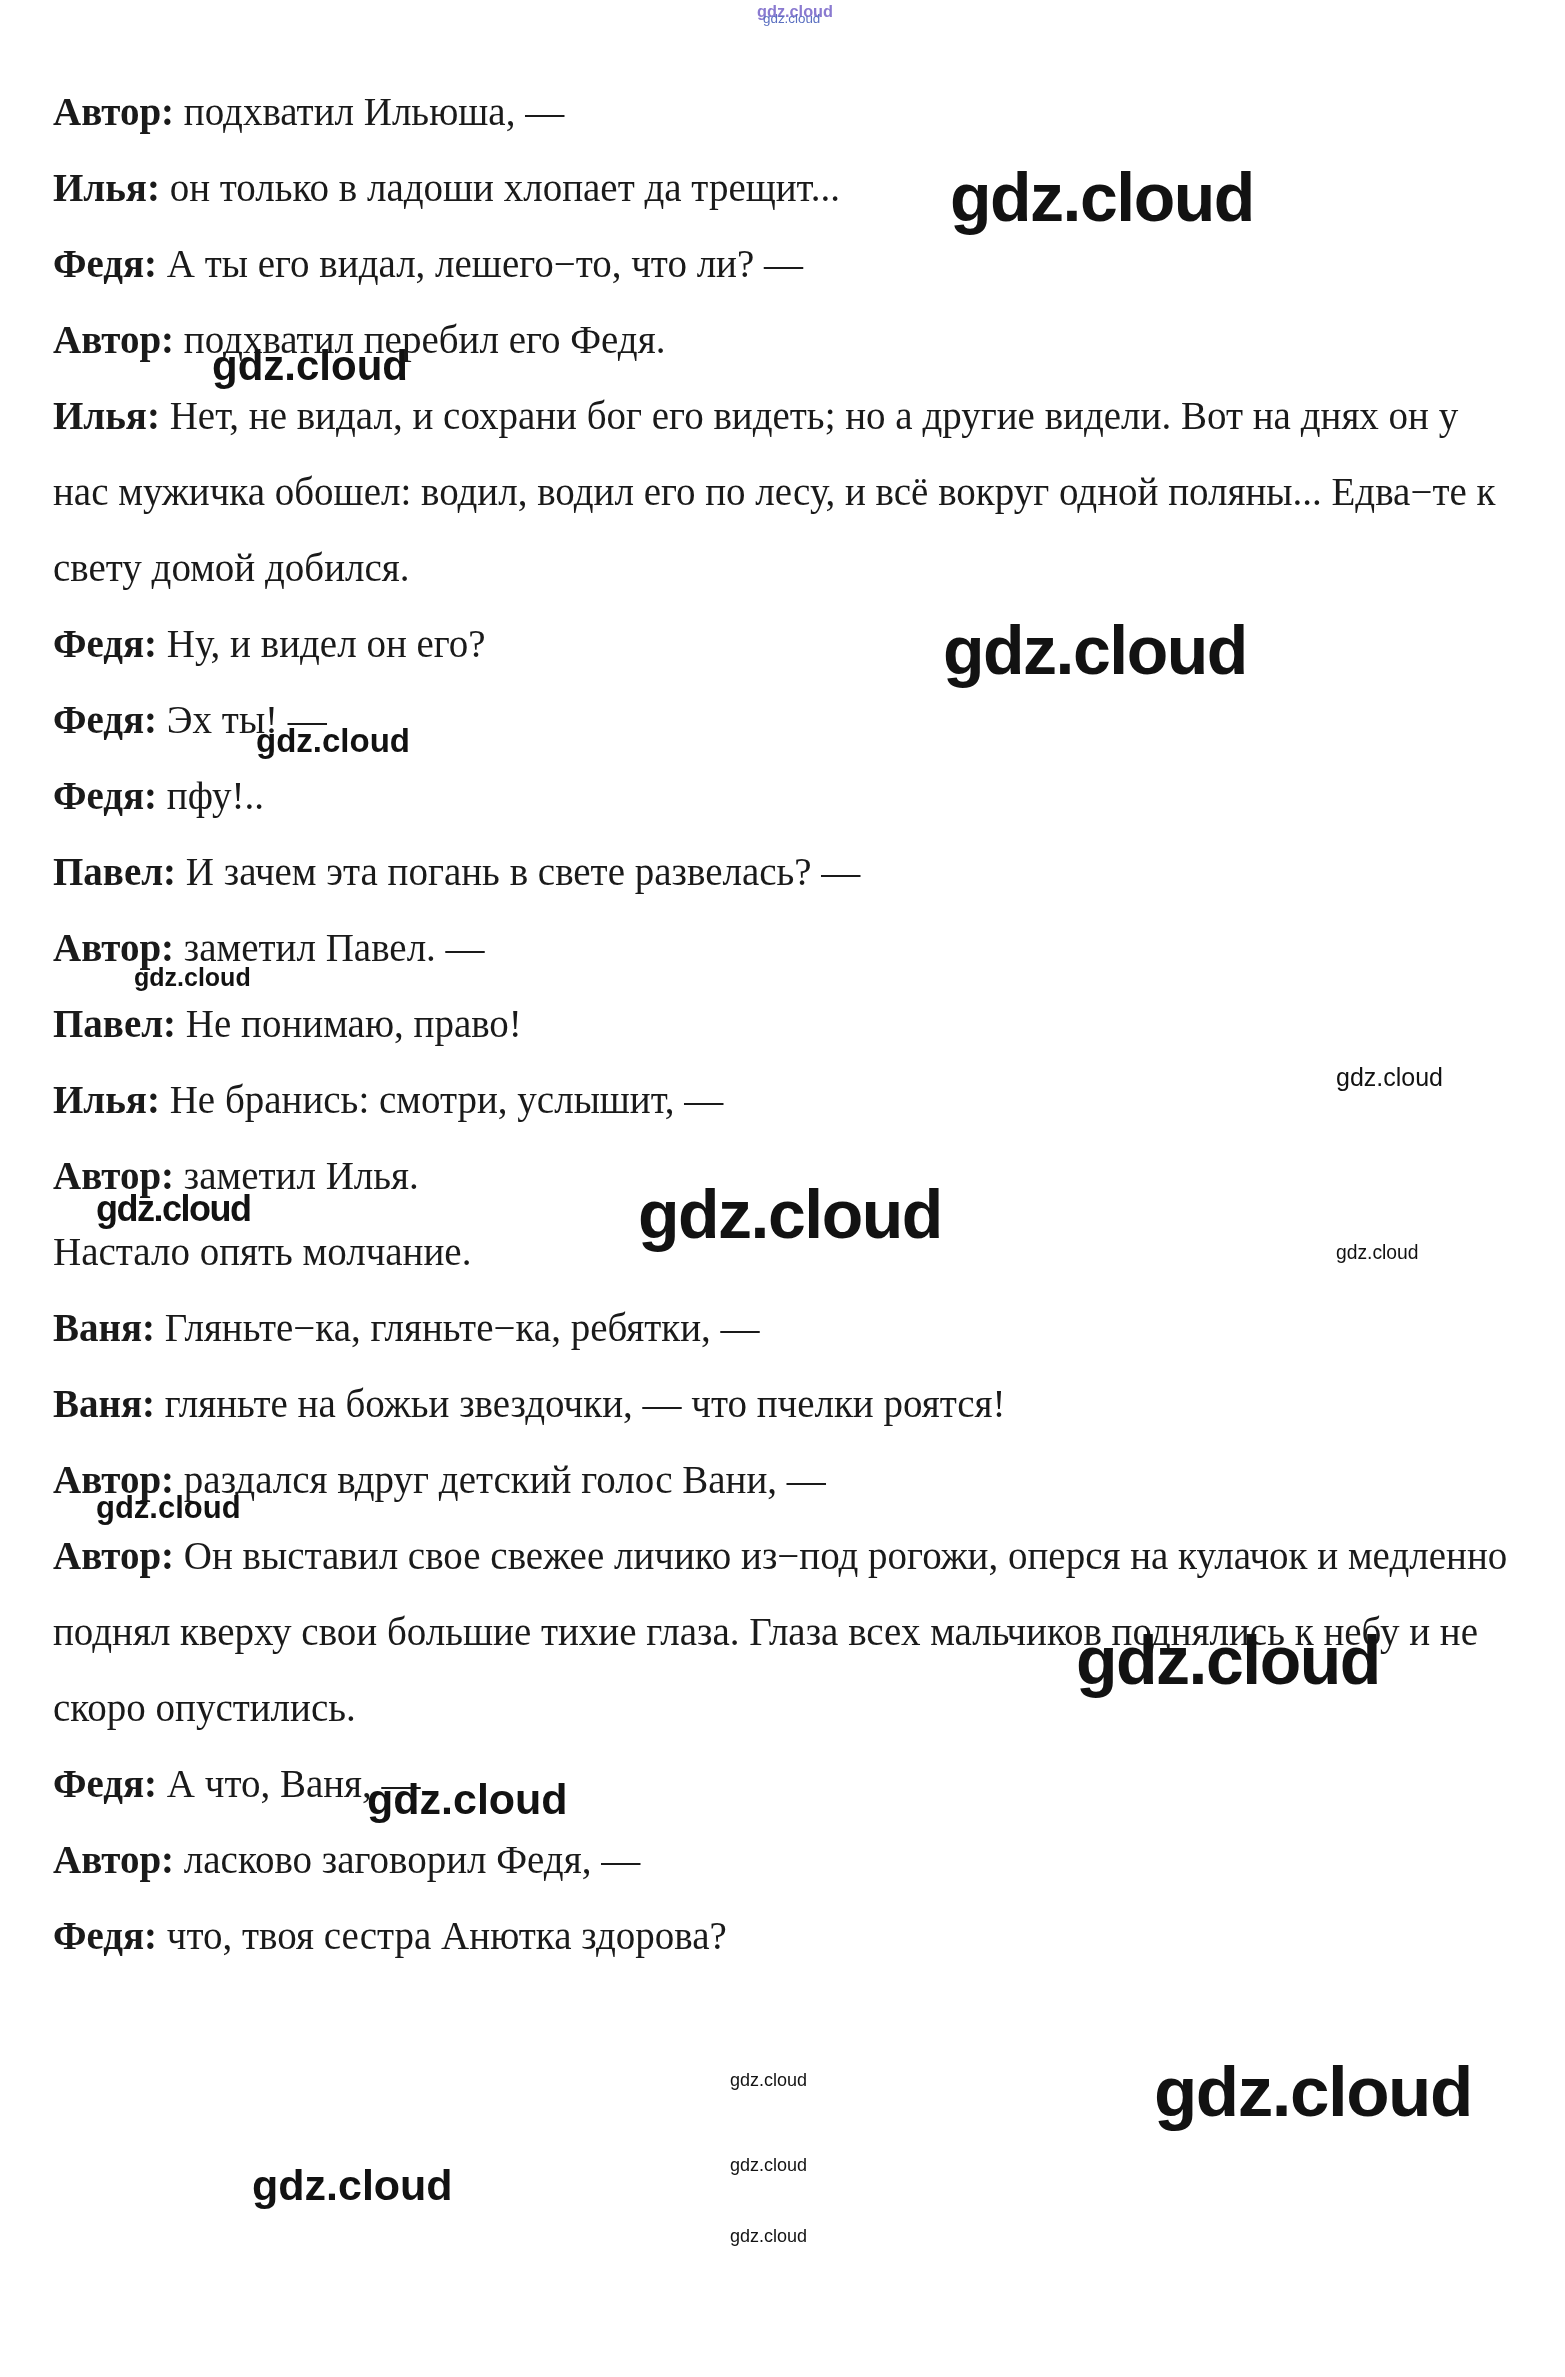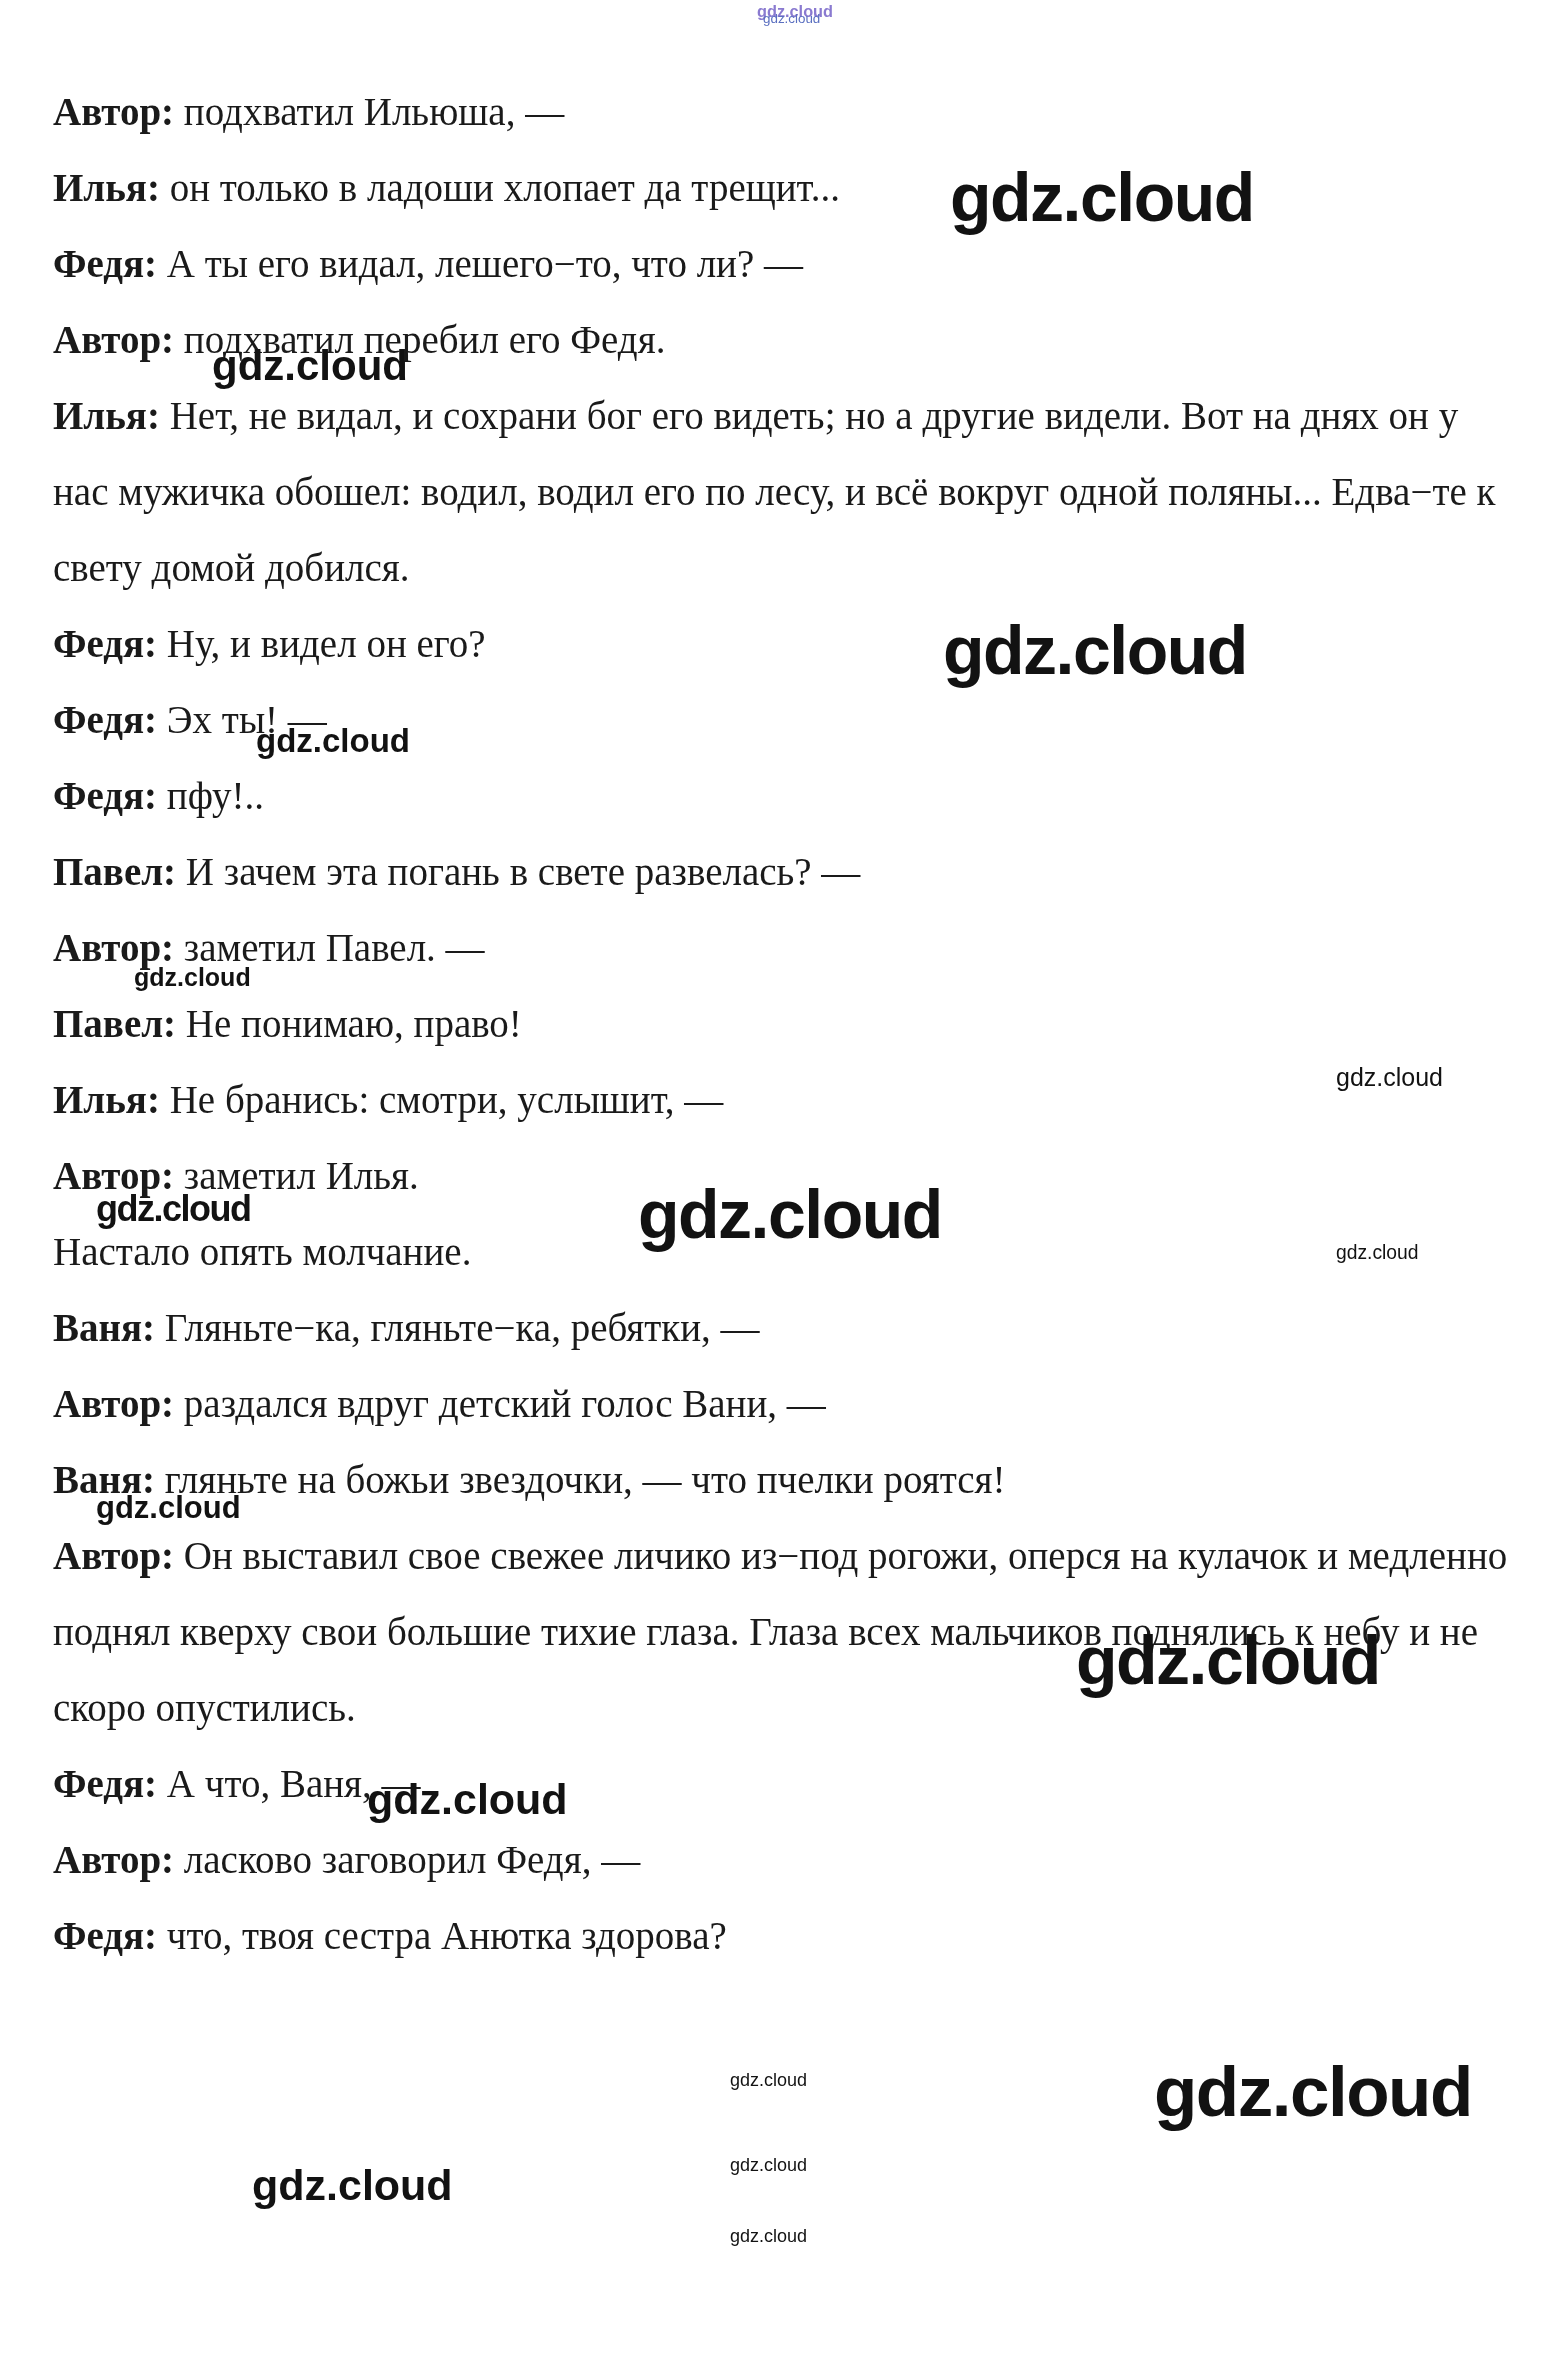--- a/index.html
+++ b/index.html
@@ -50,22 +50,22 @@
     <p class="line"><span class="speaker">Федя:</span> <span class="utterance">Ну, и видел он его?</span></p>
     <p class="line"><span class="speaker">Федя:</span> <span class="utterance">Эх ты! —</span></p>
     <p class="line"><span class="speaker">Федя:</span> <span class="utterance">пфу!..</span></p>
     <p class="line"><span class="speaker">Павел:</span> <span class="utterance">И зачем эта погань в свете развелась? —</span></p>
     <p class="line"><span class="speaker">Автор:</span> <span class="utterance">заметил Павел. —</span></p>
     <p class="line"><span class="speaker">Павел:</span> <span class="utterance">Не понимаю, право!</span></p>
     <p class="line"><span class="speaker">Илья:</span> <span class="utterance">Не бранись: смотри, услышит, —</span></p>
     <p class="line"><span class="speaker">Автор:</span> <span class="utterance">заметил Илья.</span></p>
     <p class="line"><span class="utterance">Настало опять молчание.</span></p>
     <p class="line"><span class="speaker">Ваня:</span> <span class="utterance">Гляньте−ка, гляньте−ка, ребятки, —</span></p>
+    <p class="line"><span class="speaker">Ваня:</span> <span class="utterance">гляньте на божьи звездочки, — что пчелки роятся!</span></p>
     <p class="line"><span class="speaker">Автор:</span> <span class="utterance">раздался вдруг детский голос Вани, —</span></p>
-    <p class="line"><span class="speaker">Ваня:</span> <span class="utterance">гляньте на божьи звездочки, — что пчелки роятся!</span></p>
     <p class="line"><span class="speaker">Автор:</span> <span class="utterance">Он выставил свое свежее личико из−под рогожи, оперся на кулачок и медленно поднял кверху свои большие тихие глаза. Глаза всех мальчиков поднялись к небу и не скоро опустились.</span></p>
     <p class="line"><span class="speaker">Федя:</span> <span class="utterance">А что, Ваня, —</span></p>
     <p class="line"><span class="speaker">Автор:</span> <span class="utterance">ласково заговорил Федя, —</span></p>
     <p class="line"><span class="speaker">Федя:</span> <span class="utterance">что, твоя сестра Анютка здорова?</span></p>
   </div>
 
   <span class="wm wm-purple" style="left:757px;top:3px;font-size:16.3px;">gdz.cloud</span>
   <span class="wm wm-blue" style="left:763px;top:12px;font-size:13.4px;">gdz.cloud</span>
 
   <span class="wm wm-bold" style="left:950px;top:163px;font-size:68px;">gdz.cloud</span>

